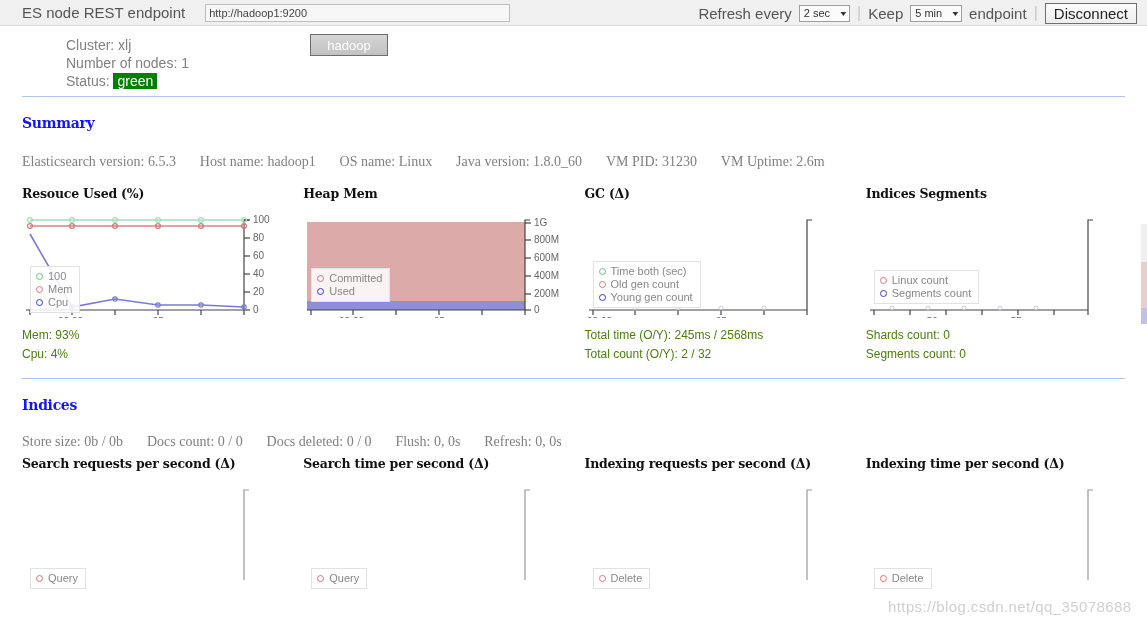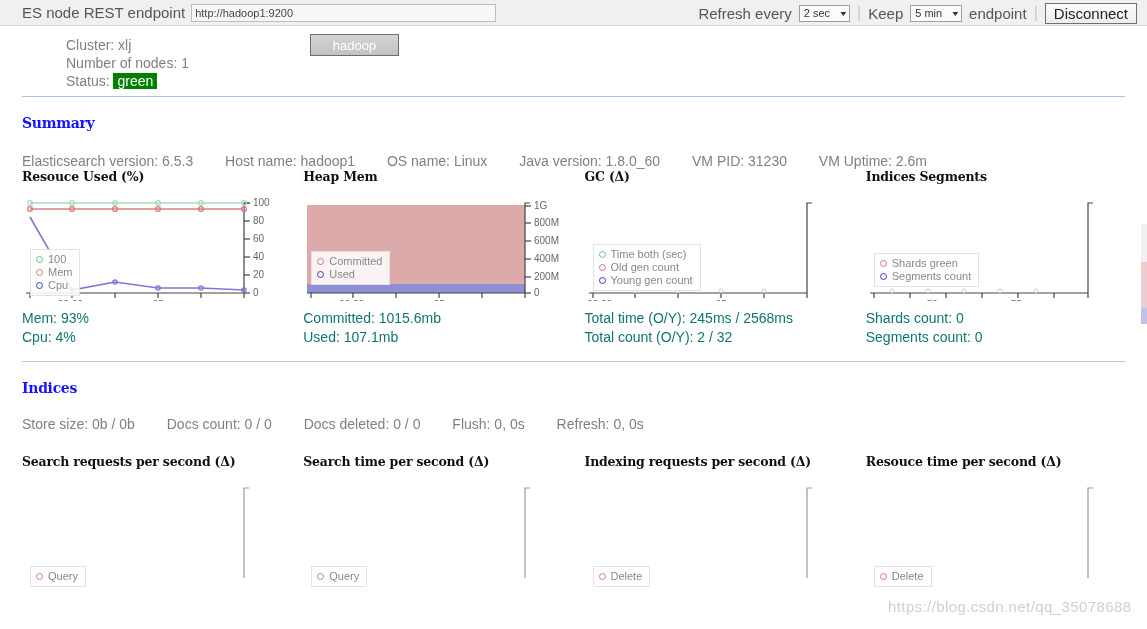--- a/index.html
+++ b/index.html
@@ -18,21 +18,21 @@
     height:26px;
     background:#f0f0f0;
     border-bottom:1px solid #d9d9d9;
     display:flex;
     align-items:center;
     padding-left:22px;
     font-size:15px;
     color:#555;
     position:relative;
   }
-  .topbar-left { display:flex; align-items:center; gap:6px; }
+  .topbar-left { display:flex; align-items:center; gap:20px; }
   .topbar-right {
     position:absolute; right:10px; top:0; height:26px;
     display:flex; align-items:center; gap:7px;
     font-size:15px; color:#555;
   }
   .endpoint-input {
     width:305px; height:17px;
     border:1px solid #bdbdbd;
     background:#f7f7f7;
     font-family:"Liberation Sans", sans-serif;
@@ -68,21 +68,21 @@
     padding:10px 0 0 22px;
     height:65px;
   }
   .cluster-line { font-size:14px; color:#808080; line-height:18px;margin-left:44px; }
   .status-badge {
     background:#008000; color:#ffffff;
     padding:0 4px; font-size:14px;
   }
   .node-btn {
     position:absolute; left:310px; top:8px;
-    width:89px; height:22px;
+    width:78px; height:22px;
     border:1px solid #6d6d6d;
     background:linear-gradient(#d4d4d4,#c2c2c2);
     color:#ffffff;
     font-size:13px;
     display:flex; align-items:center; justify-content:center;
     cursor:pointer;
     font-family:"Liberation Sans", sans-serif;
   }
 
   .hr-blue { border:0; border-top:1px solid #aec6e8; margin:5px 22px 0 22px; }
@@ -94,25 +94,26 @@
     font-size:14px;
     color:#1414ff;
     margin:18px 0 0 22px;
     letter-spacing:-0.3px;
   }
   .info-line {
     margin:22px 0 0 22px;
     font-size:14px;
     color:#808080;
   }
-  .info-line span { margin-right:28px; }
+  .info-line span { margin-right:20px;font-family:Liberation Serif, serif; }
 
   
   .chart-row {
     display:flex;
+    margin-top:16px;
     padding-left:22px;
   }
   .chart-cell { width:288px; position:relative; }
   .chart-title {
     font-family:"DejaVu Serif", serif;
     font-weight:bold;
     font-size:12.5px;
     color:#111;
     margin-bottom:5px;
     white-space:nowrap;
@@ -135,26 +136,26 @@
   .lg-dot {
     width:7px; height:7px; border-radius:50%;
     border:1.6px solid #888; background:transparent;
     display:inline-block; flex:none;
   }
   .lg-green { border-color:#6cbf84; }
   .lg-red   { border-color:#d4777b; }
   .lg-blue  { border-color:#3b39c9; }
 
   .stats {
-    font-size:14px; color:#0f766e;
+    font-size:12px; color:#4d7c0f;
     line-height:19px;
     margin-top:8px;
   }
 
-  .chart-row2 { margin-top:22px; }
+  .chart-row2 { margin-top:6px; }
 
   
   .edge-artifact {
     position:absolute;
     left:1141px; top:224px;
     width:6px; height:100px;
     background:linear-gradient(#e3e3e3 0 38%, #d8a5a5 38% 84%, #8f8ed6 84% 100%);
     opacity:.55;
   }
 
@@ -349,24 +350,20 @@
       <div class="legend" style="left:8px; top:62px;">
         <div class="legend-row">
           <span class="lg-dot lg-red"></span>
           <span>Committed</span>
         </div>
         <div class="legend-row">
           <span class="lg-dot lg-blue"></span>
           <span>Used</span>
         </div>
       </div>
-    </div>
-    <div class="stats">
-      <div>Committed: 1015.6mb</div>
-      <div>Used: 107.1mb</div>
     </div>
   </div>
 
   <div class="chart-cell">
     <div class="chart-title">GC (Δ)</div>
     <div class="plot">
       <svg width="262" height="112" viewBox="0 0 262 112">
         <path d="M4 104 L222 104" stroke="#444" stroke-width="1.2" fill="none"></path>
         <path d="M222 104 L222 14 L227 14" stroke="#444" stroke-width="1.2" fill="none"></path>
         <g stroke="#444" stroke-width="1.2">
@@ -432,21 +429,21 @@
           <circle cx="170" cy="102" r="2"></circle>
         </g>
         <g font-size="10" fill="#666" font-family="Liberation Sans, sans-serif">
           <text x="58" y="119">:50</text>
           <text x="142" y="119">:55</text>
         </g>
       </svg>
       <div class="legend" style="left:8px; top:64px;">
         <div class="legend-row">
           <span class="lg-dot lg-red"></span>
-          <span>Shards green</span>
+          <span>Linux count</span>
         </div>
         <div class="legend-row">
           <span class="lg-dot lg-blue"></span>
           <span>Segments count</span>
         </div>
       </div>
     </div>
     <div class="stats">
       <div>Shards count: 0</div>
       <div>Segments count: 0</div>
@@ -507,21 +504,21 @@
       <div class="legend" style="left:8px; top:92px;">
         <div class="legend-row">
           <span class="lg-dot lg-red"></span>
           <span>Delete</span>
         </div>
       </div>
     </div>
   </div>
 
   <div class="chart-cell">
-    <div class="chart-title">Resouce time per second (Δ)</div>
+    <div class="chart-title">Indexing time per second (Δ)</div>
     <div class="plot">
       <svg width="262" height="112" viewBox="0 0 262 112">
         <path d="M222 104 L222 14 L227 14" stroke="#999" stroke-width="1.2" fill="none"></path>
       </svg>
       <div class="legend" style="left:8px; top:92px;">
         <div class="legend-row">
           <span class="lg-dot lg-red"></span>
           <span>Delete</span>
         </div>
       </div>

